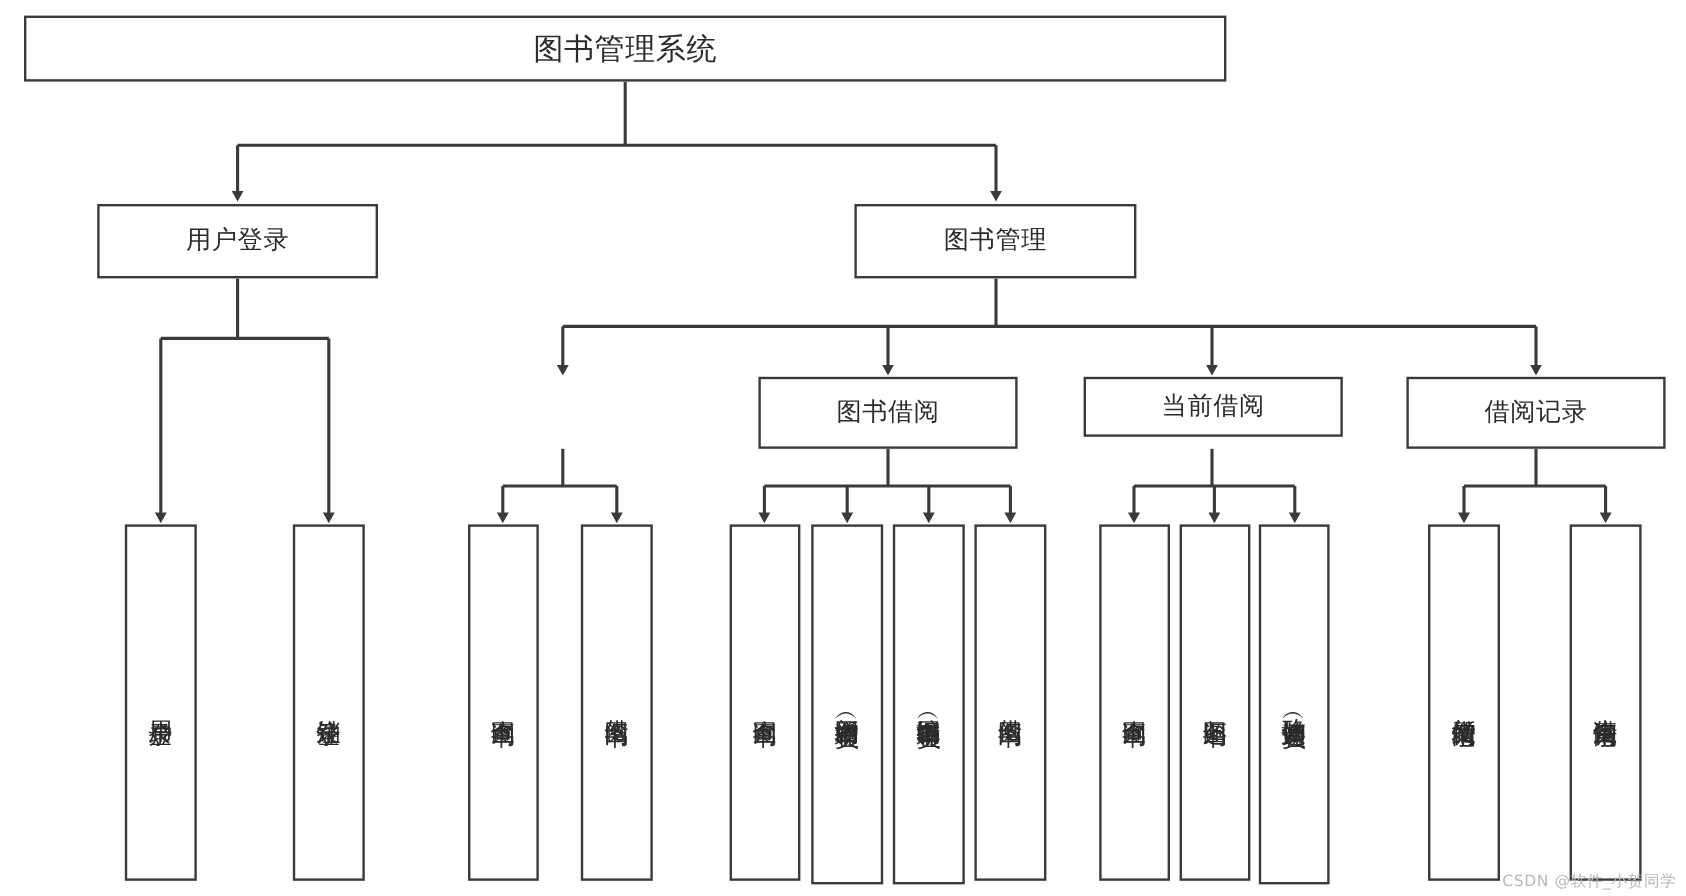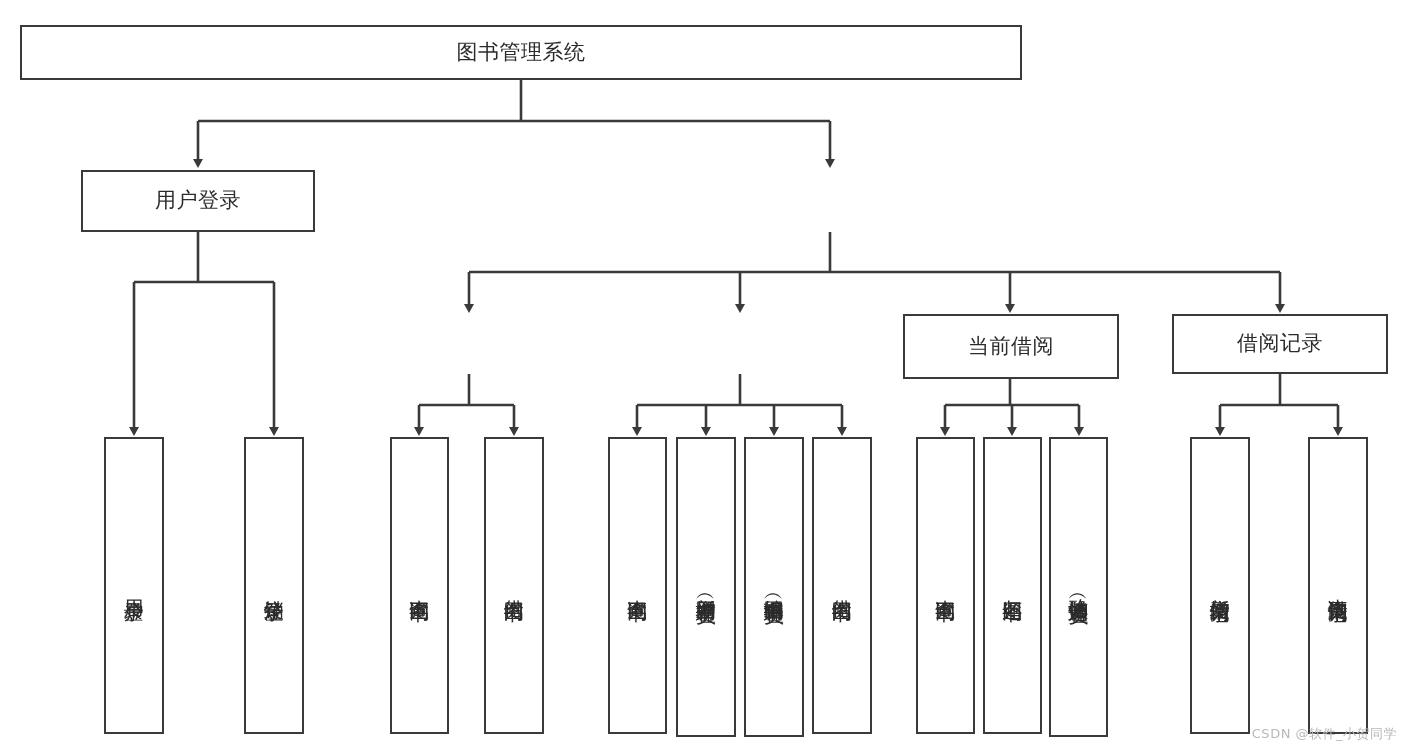--- a/index.html
+++ b/index.html
@@ -27,22 +27,21 @@
     justify-content: center;
     color: #2b2b2b;
   }
   .node-h {
     font-size: 21px;
     letter-spacing: 0.5px;
     line-height: 1.1;
     white-space: nowrap;
   }
   .node-root {
-    font-size: 21px;
-    margin-top: 12px;
+    font-size: 25px;
   }
   .node-v {
     writing-mode: vertical-rl;
     text-orientation: upright;
     font-size: 20px;
     line-height: 1.12;
     letter-spacing: 1px;
     align-items: center;
     justify-content: center;
     text-align: center;
@@ -128,24 +127,30 @@
   </svg>
 
   <div class="node node-h node-root" style="left:20px; top:13px; width:1002px; height:55px;">
     <span>图书管理系统</span>
   </div>
 
   <div class="node node-h" style="left:81px; top:170px; width:234px; height:62px;">
     <span>用户登录</span>
   </div>
 
-
-
-
-  <div class="node node-h" style="left:903px; top:314px; width:216px; height:65px;">
+  <div class="node node-h" style="left:712px; top:170px; width:235px; height:62px;">
+    <span>图书管理</span>
+  </div>
+
+
+  <div class="node node-h" style="left:632px; top:314px; width:216px; height:60px;">
+    <span>图书借阅</span>
+  </div>
+
+  <div class="node node-h" style="left:903px; top:314px; width:216px; height:50px;">
     <span>当前借阅</span>
   </div>
 
   <div class="node node-h" style="left:1172px; top:314px; width:216px; height:60px;">
     <span>借阅记录</span>
   </div>
 
   <div class="node node-v" style="left:104px; top:437px; width:60px; height:297px;">
     <span class="vtext">用户登录</span>
   </div>

